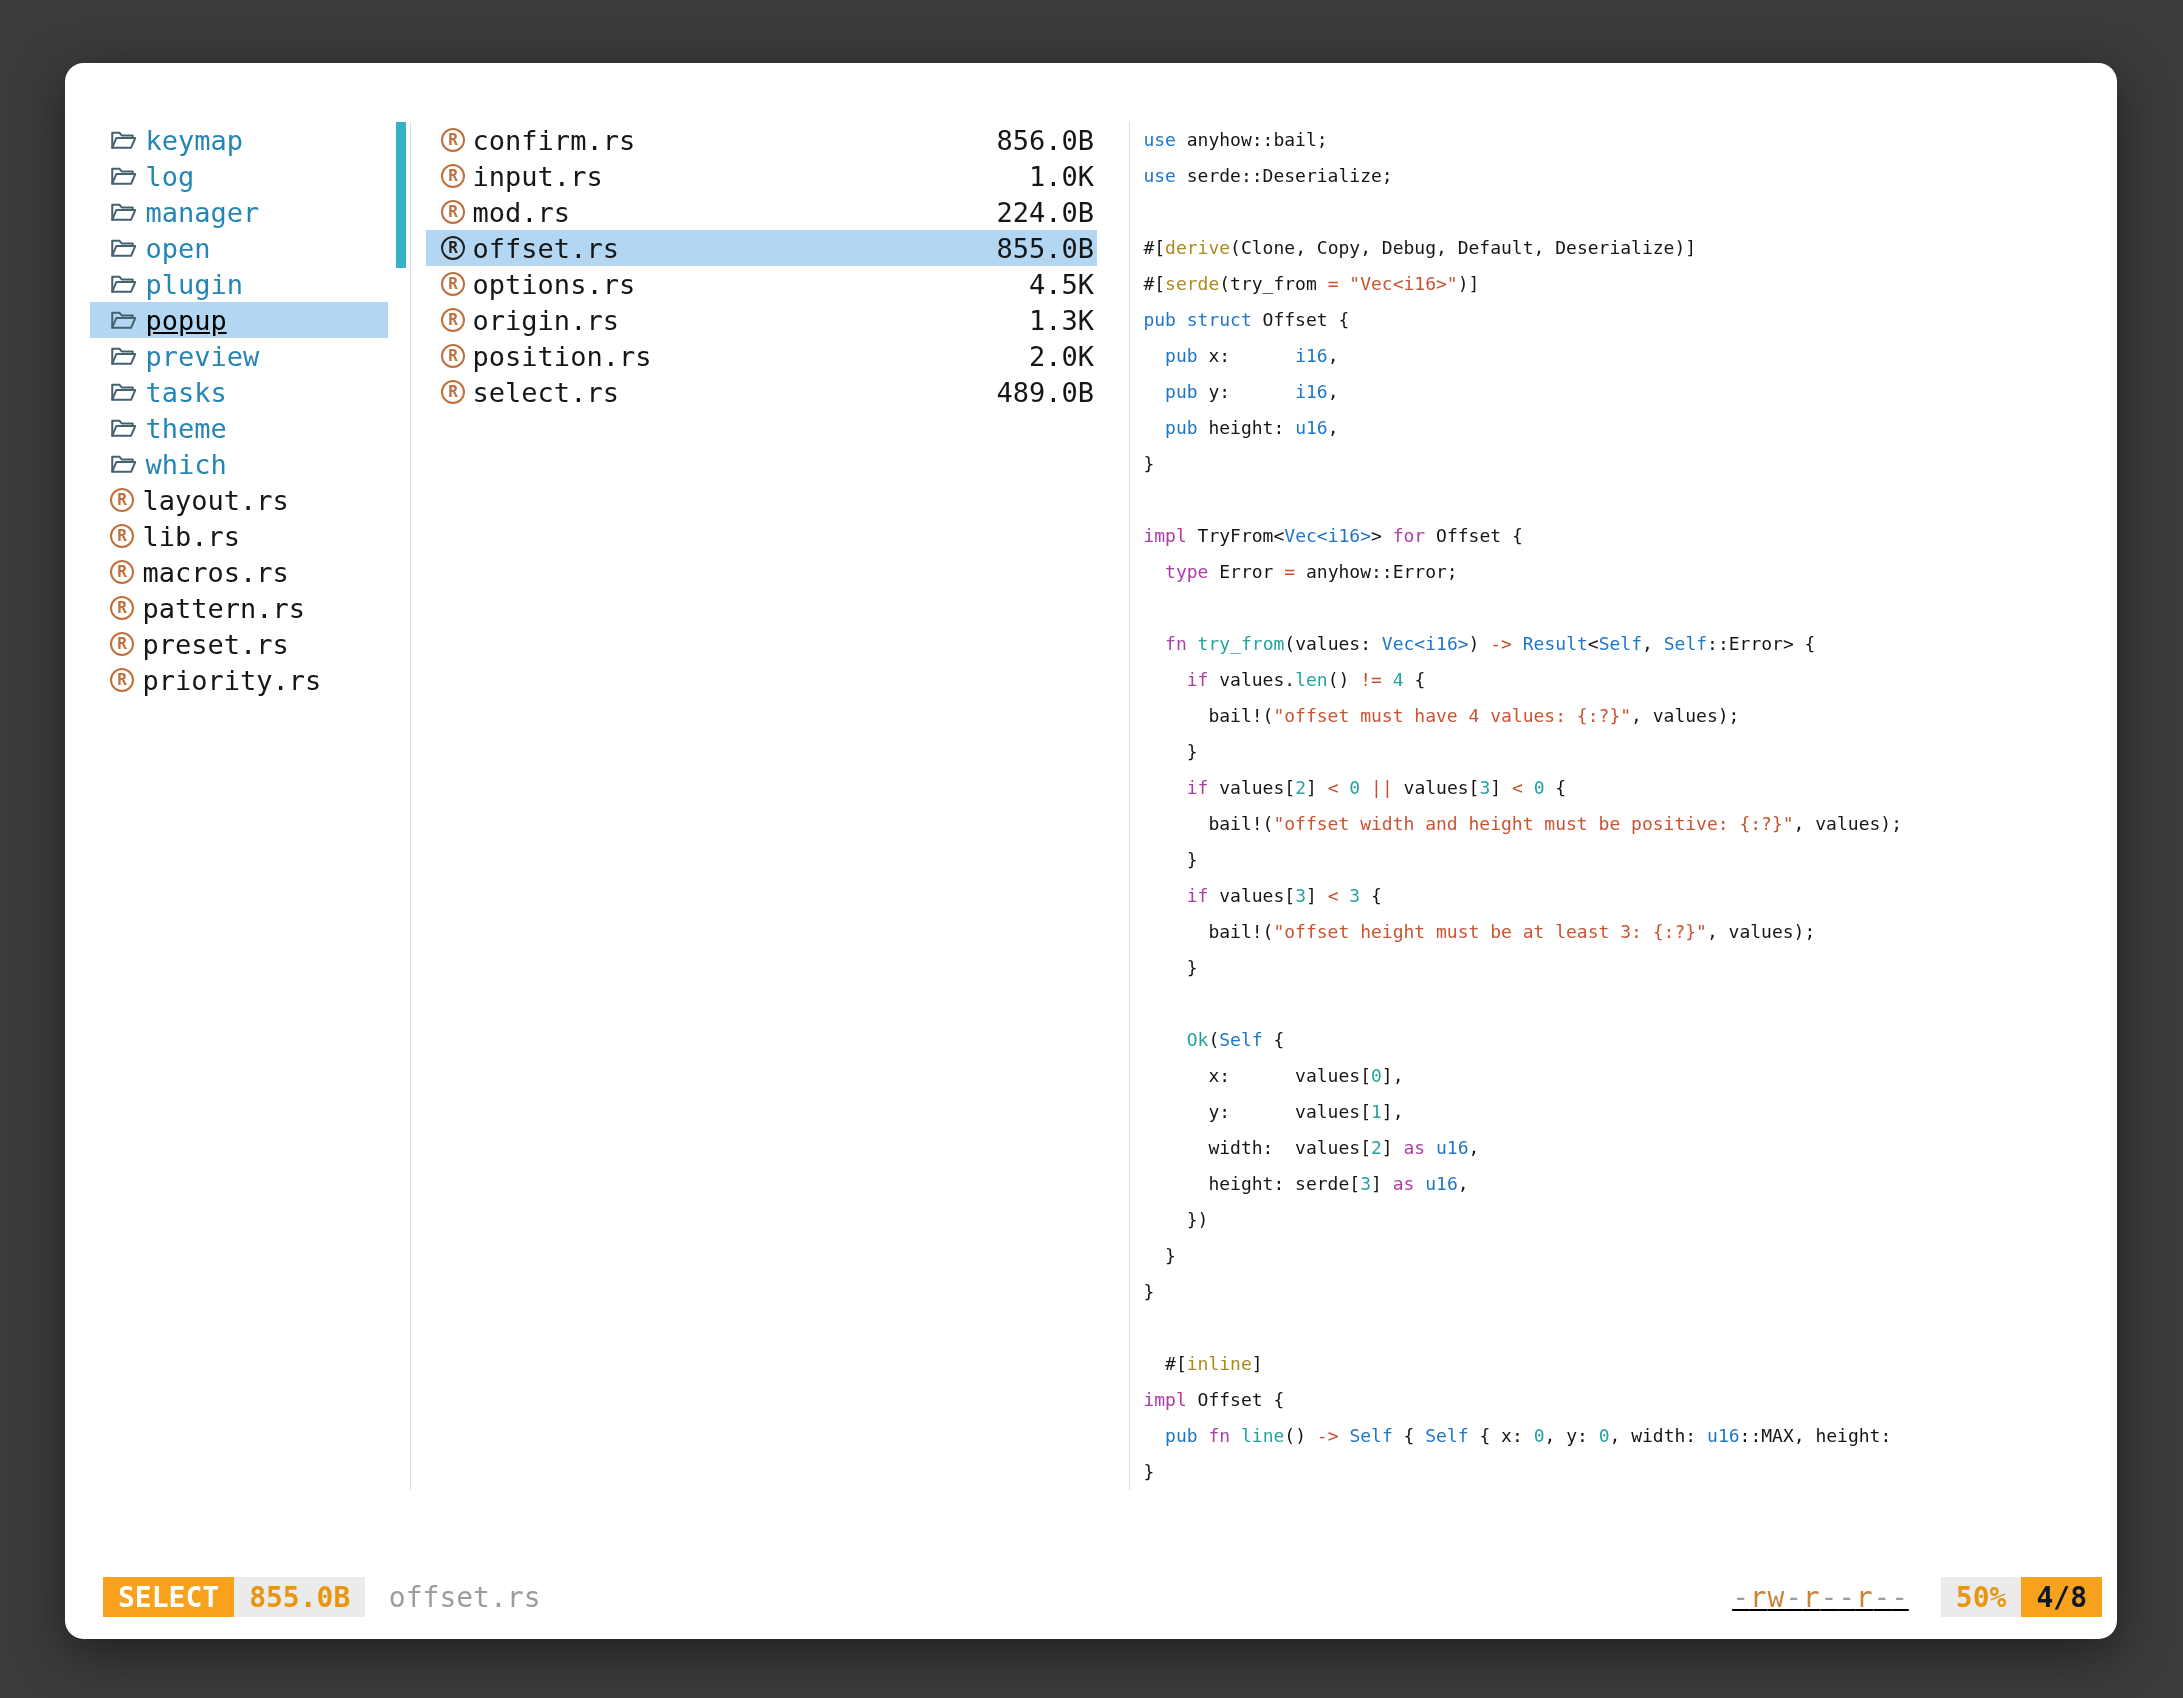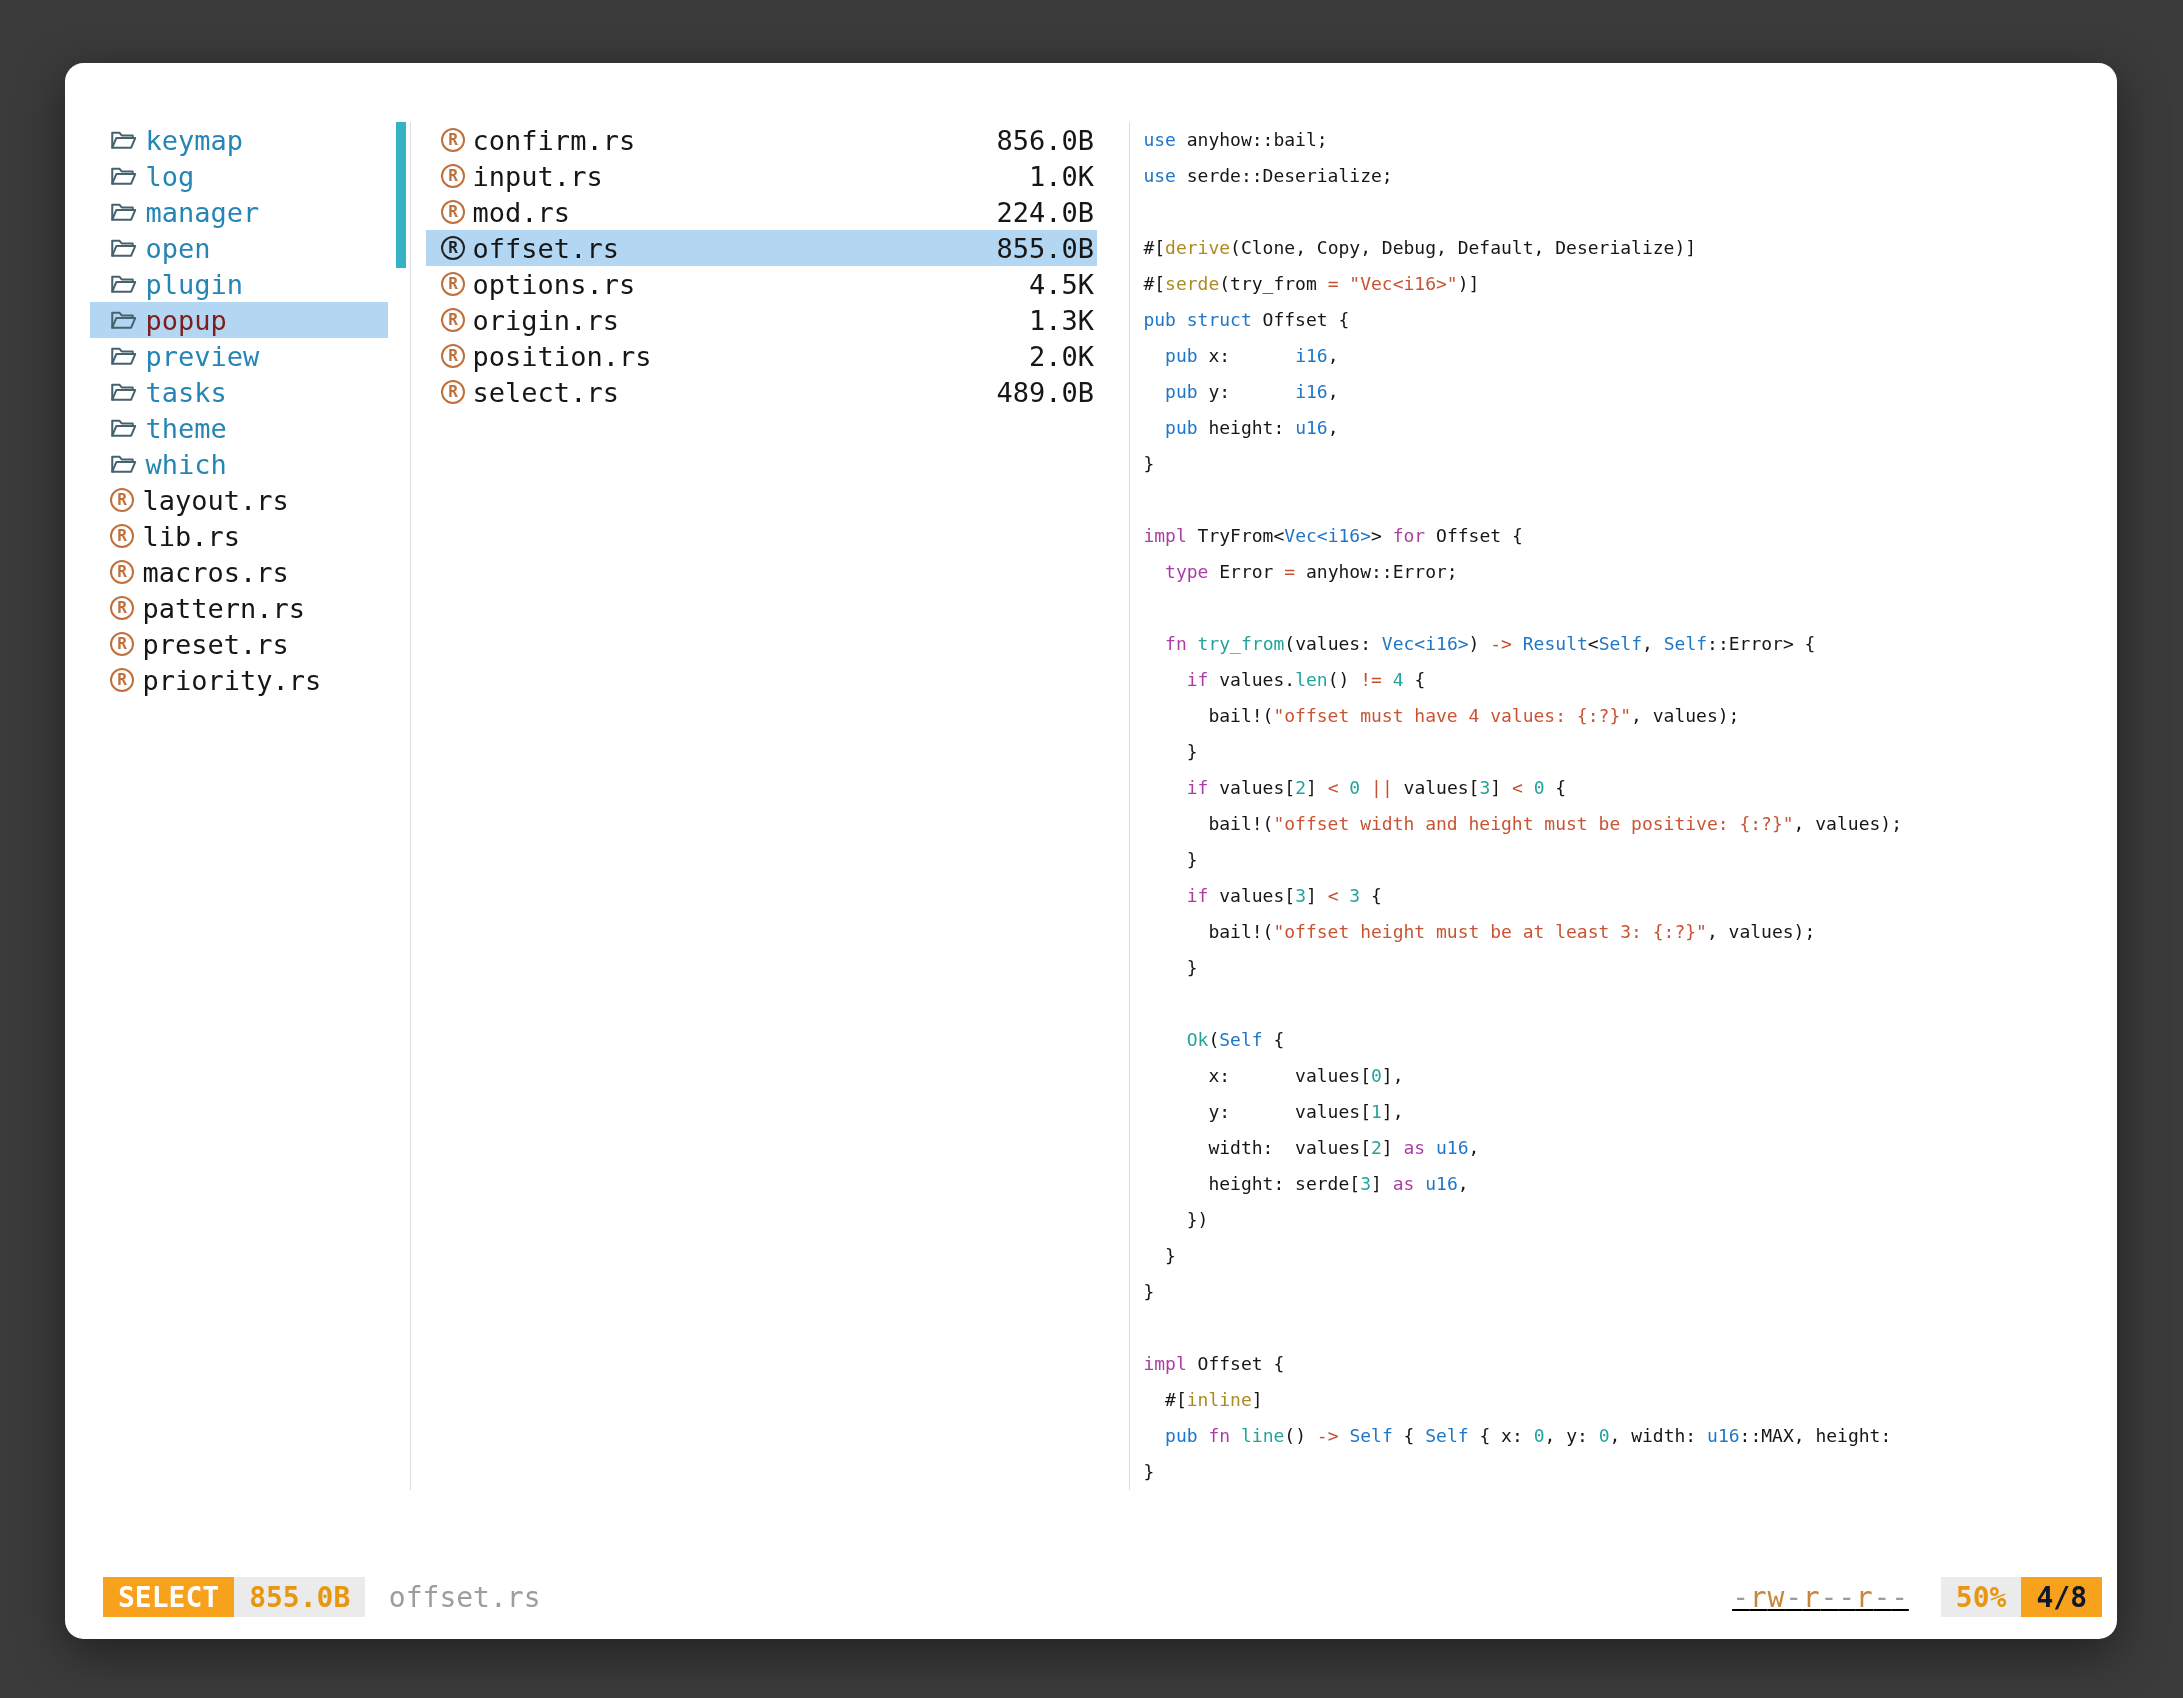--- a/index.html
+++ b/index.html
@@ -11,21 +11,21 @@
   .pane.left{width:331px;}
   .pane.middle{width:704px;border-left:0.8px solid var(--divider);}
   .pane.right{flex:1;border-left:0.8px solid var(--divider);}
   .scroll-thumb{position:absolute;left:331px;top:0;width:10px;height:146px;background:var(--scrollbar);z-index:3;}
   .main{position:relative;}
 
   .side-row{height:36px;display:flex;align-items:center;margin:0 7.6px 0 25px;padding-left:20px;gap:8.4px;
     font-size:27px;color:var(--text);}
   .side-row.dir .label{color:var(--dir_blue);}
   .side-row.selected{background:var(--selection);}
-  .side-row.selected .label{color:#7f1d1d;}
+  .side-row.selected .label{color:#000000;text-decoration:underline;}
 
   .file-row{height:36px;display:flex;align-items:center;margin:0 18.5px 0 15px;padding:0 2.5px 0 15px;gap:7.6px;
     font-size:27px;color:var(--text);}
   .file-row .size{margin-left:auto;}
   .file-row.selected{background:var(--selection);}
   .file-row.selected .rust-icon{border-color:#222;color:#222;}
 
   .icon{flex:none;}
   .rust-icon{width:24px;height:24px;box-sizing:border-box;border:2.5px solid var(--rust_orange);border-radius:50%;
     color:var(--rust_orange);display:flex;align-items:center;justify-content:center;
@@ -251,22 +251,22 @@
           <div class="code-line">&nbsp;</div>
           <div class="code-line"><span class="tk-p">    </span><span class="tk-t">Ok</span><span class="tk-p">(</span><span class="tk-b">Self</span><span class="tk-p"> {</span></div>
           <div class="code-line"><span class="tk-p">      x:      values[</span><span class="tk-n">0</span><span class="tk-p">],</span></div>
           <div class="code-line"><span class="tk-p">      y:      values[</span><span class="tk-n">1</span><span class="tk-p">],</span></div>
           <div class="code-line"><span class="tk-p">      width:  values[</span><span class="tk-n">2</span><span class="tk-p">] </span><span class="tk-m">as</span><span class="tk-p"> </span><span class="tk-b">u16</span><span class="tk-p">,</span></div>
           <div class="code-line"><span class="tk-p">      height: serde[</span><span class="tk-n">3</span><span class="tk-p">] </span><span class="tk-m">as</span><span class="tk-p"> </span><span class="tk-b">u16</span><span class="tk-p">,</span></div>
           <div class="code-line"><span class="tk-p">    })</span></div>
           <div class="code-line"><span class="tk-p">  }</span></div>
           <div class="code-line"><span class="tk-p">}</span></div>
           <div class="code-line">&nbsp;</div>
+          <div class="code-line"><span class="tk-p">  #[</span><span class="tk-a">inline</span><span class="tk-p">]</span></div>
           <div class="code-line"><span class="tk-m">impl</span><span class="tk-p"> Offset {</span></div>
-          <div class="code-line"><span class="tk-p">  #[</span><span class="tk-a">inline</span><span class="tk-p">]</span></div>
           <div class="code-line"><span class="tk-p">  </span><span class="tk-b">pub</span><span class="tk-p"> </span><span class="tk-m">fn</span><span class="tk-p"> </span><span class="tk-t">line</span><span class="tk-p">() </span><span class="tk-o">-&gt;</span><span class="tk-p"> </span><span class="tk-b">Self</span><span class="tk-p"> { </span><span class="tk-b">Self</span><span class="tk-p"> { x: </span><span class="tk-n">0</span><span class="tk-p">, y: </span><span class="tk-n">0</span><span class="tk-p">, width: </span><span class="tk-b">u16</span><span class="tk-p">::MAX, height: </span></div>
           <div class="code-line"><span class="tk-p">}</span></div>
         </div>
     </div>
   </div>
 
   <div class="statusbar">
     <span class="mode-badge">SELECT</span>
     <span class="chip">855.0B</span>
     <span class="status-filename">offset.rs</span>

